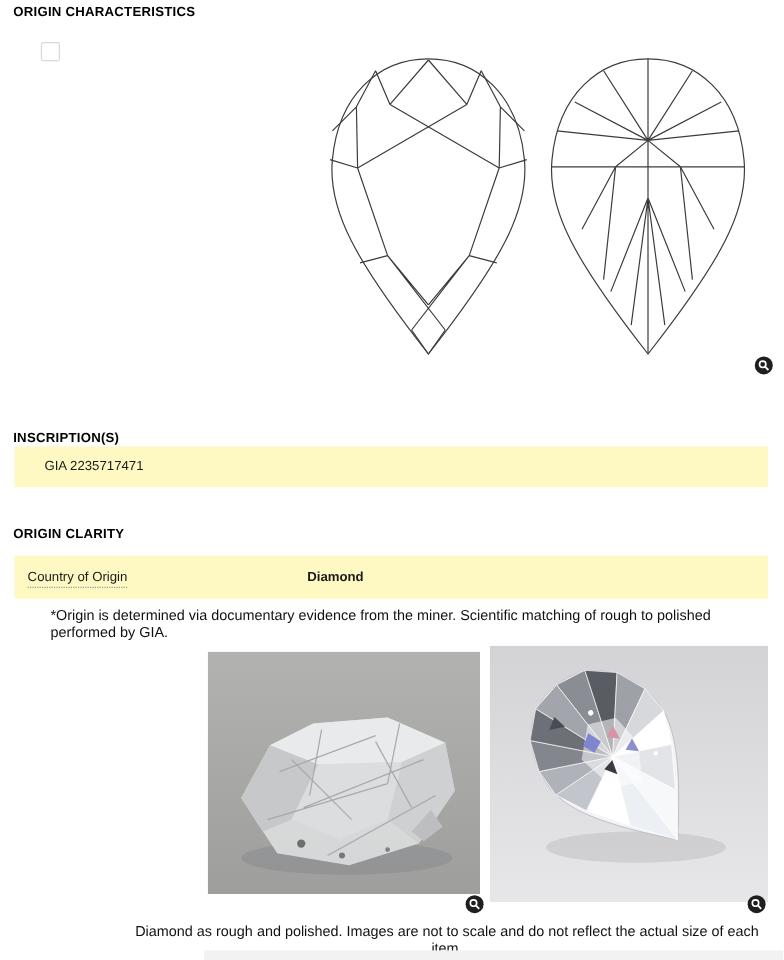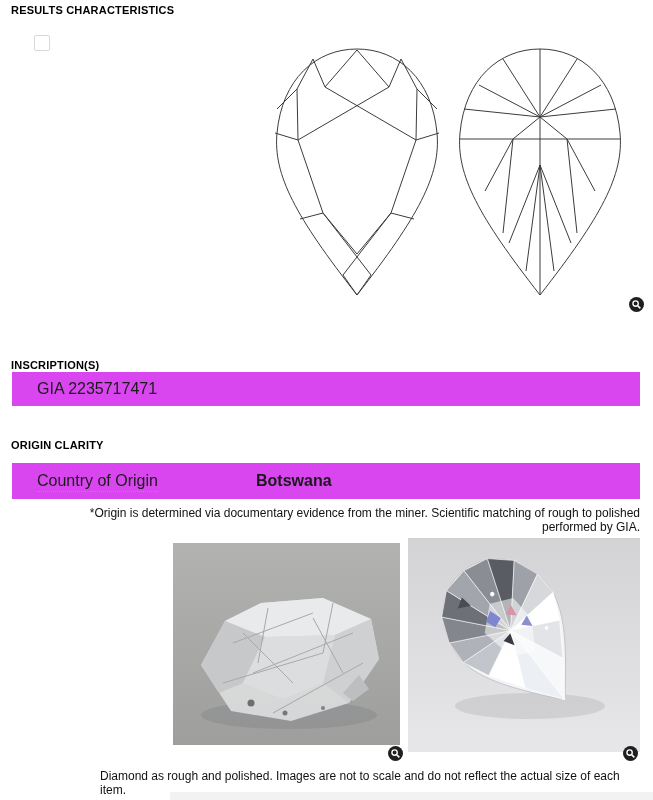--- a/index.html
+++ b/index.html
@@ -1,38 +1,38 @@
 <!DOCTYPE html>
 <html><head>
 <meta charset="utf-8">
 <style>
   html,body{margin:0;padding:0;background:#ffffff;}
   .page{position:relative;width:653px;height:800px;background:#ffffff;
         font-family:"Liberation Sans", sans-serif;color:#000;overflow:hidden;}
   .abs{position:absolute;}
   .section-title{font-size:11px;font-weight:bold;letter-spacing:.2px;color:#000;}
   .placeholder-box{width:14px;height:14px;background:#fff;border:1px solid #d8d8d8;border-radius:2px;}
-  .graybar{background:#d946ef;height:34px;line-height:34px;font-size:16px;color:#1a1a1a;}
+  .graybar{background:#fef9c3;height:34px;line-height:34px;font-size:11px;color:#1a1a1a;}
   .graybar .bar-text{padding-left:25px;}
   .origin-label{border-bottom:1px dotted #9a9a9a;padding-bottom:2px;cursor:help;}
   .bold-val{font-weight:bold;}
-  .footnote{font-size:12px;color:#111;text-align:right;}
-  .caption{font-size:12px;color:#111;text-align:left;}
+  .footnote{font-size:12px;color:#111;text-align:left;}
+  .caption{font-size:12px;color:#111;text-align:center;}
   .zoom-btn{width:15px;height:15px;border-radius:50%;background:#1f1f1f;display:flex;
             align-items:center;justify-content:center;cursor:pointer;padding:0;border:none;}
   .diagram-svg line, .diagram-svg path{stroke:#3c3c3c;stroke-width:1;fill:none;}
   .photo{overflow:hidden;}
   .bottom-band{background:#f2f2f3;}
 </style>
 </head>
 <body>
 
 <div class="page">
 
-  <div class="abs section-title" style="left:11px;top:4px;">RESULTS CHARACTERISTICS</div>
+  <div class="abs section-title" style="left:11px;top:4px;">ORIGIN CHARACTERISTICS</div>
 
   <div class="abs placeholder-box" style="left:34px;top:35px;"></div>
 
   <div class="abs" style="left:270px;top:47px;width:360px;height:252px;">
     <svg class="diagram-svg" width="360" height="252" viewBox="0 0 360 252">
 
       <g>
         <path d="M87,2 C128,2 162,32 167,86 C171,128 148,170 87,248 C26,170 3,128 7,86 C12,32 46,2 87,2 Z"></path>
         <path d="M87,3 L55,40 M87,3 L119,40
                  M55,40 L146,93 M119,40 L28,93
@@ -69,22 +69,22 @@
     </svg>
   </button>
 
   <div class="abs section-title" style="left:11px;top:359px;">INSCRIPTION(S)</div>
   <div class="abs graybar" style="left:12px;top:372px;width:628px;">
     <span class="bar-text">GIA 2235717471</span>
   </div>
 
   <div class="abs section-title" style="left:11px;top:439px;">ORIGIN CLARITY</div>
   <div class="abs graybar" style="left:12px;top:463px;width:628px;height:36px;line-height:36px;">
-    <span class="bar-text origin-label" style="padding-left:0;margin-left:25px;">Country of Origin</span>
-    <span class="abs bold-val" style="left:244px;top:0;">Botswana</span>
+    <span class="bar-text origin-label" style="padding-left:0;margin-left:11px;">Country of Origin</span>
+    <span class="abs bold-val" style="left:244px;top:0;">Diamond</span>
   </div>
 
   <div class="abs footnote" style="left:12px;top:506px;width:628px;padding-left:30px;box-sizing:border-box;">*Origin is determined via documentary evidence from the miner. Scientific matching of rough to polished performed by GIA.</div>
 
   <div class="abs photo" style="left:173px;top:543px;width:227px;height:202px;">
     <svg width="227" height="202" viewBox="0 0 227 202">
       <defs>
         <linearGradient id="roughBg" x1="0" y1="0" x2="0" y2="1">
           <stop offset="0" stop-color="#b2b3b1"></stop>
           <stop offset="1" stop-color="#9e9f9d"></stop>

